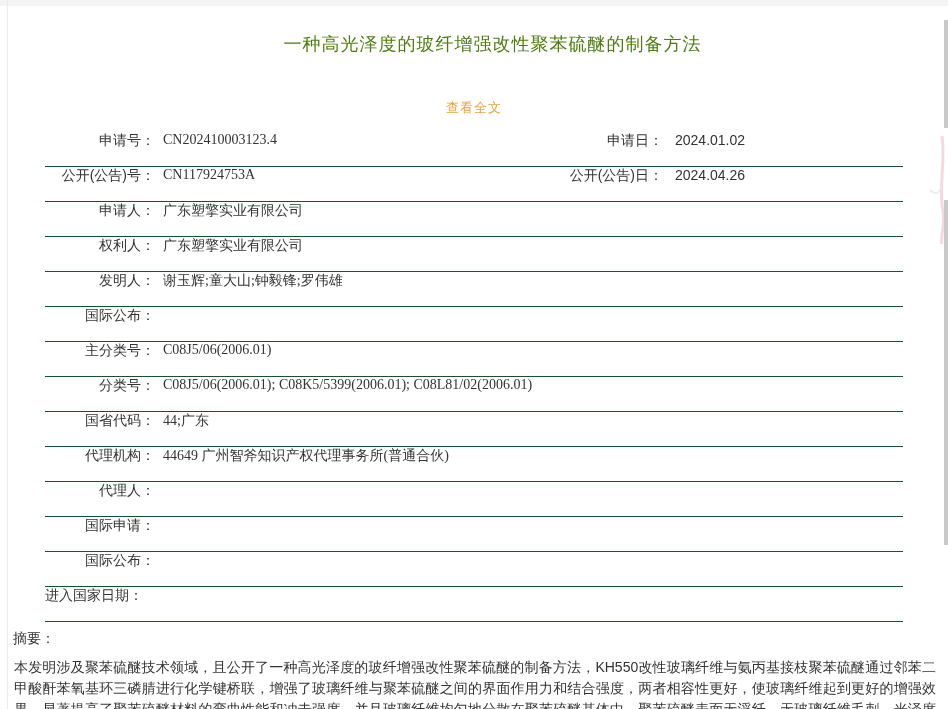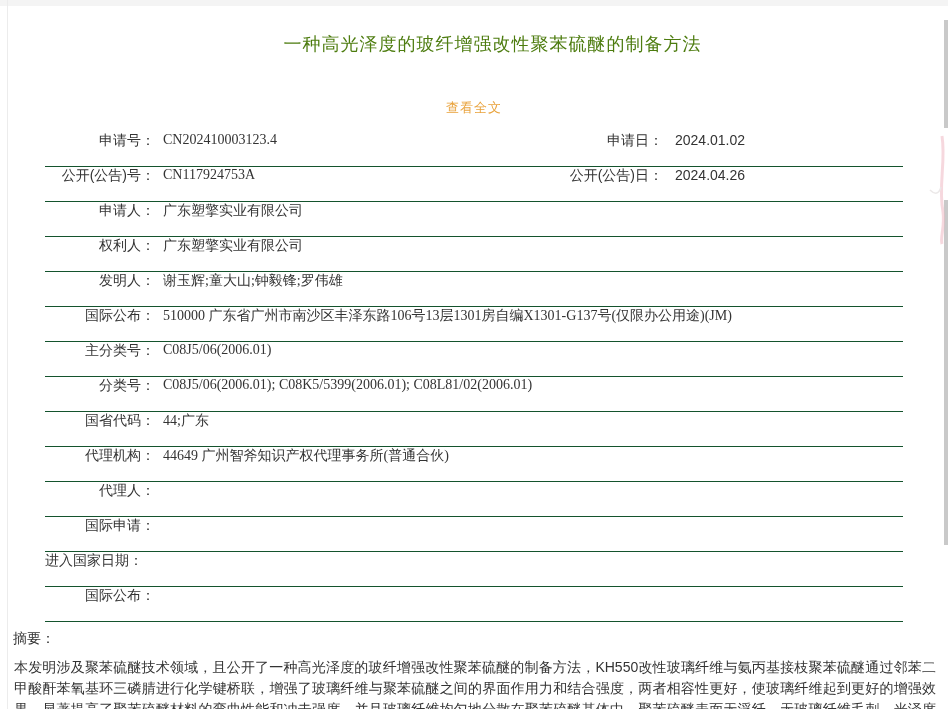--- a/index.html
+++ b/index.html
@@ -82,21 +82,20 @@
     <span class="cell-value">广东塑擎实业有限公司</span>
   </div>
 
   <div class="row">
     <span class="cell-label">发明人：</span>
     <span class="cell-value">谢玉辉;童大山;钟毅锋;罗伟雄</span>
   </div>
 
   <div class="row">
     <span class="cell-label">国际公布：</span>
-    <span class="cell-value">510000 广东省广州市南沙区丰泽东路106号13层1301房自编X1301-G137号(仅限办公用途)(JM)</span>
   </div>
 
   <div class="row">
     <span class="cell-label">主分类号：</span>
     <span class="cell-value">C08J5/06(2006.01)</span>
   </div>
 
   <div class="row">
     <span class="cell-label">分类号：</span>
     <span class="cell-value">C08J5/06(2006.01); C08K5/5399(2006.01); C08L81/02(2006.01)</span>
@@ -115,26 +114,26 @@
   <div class="row">
     <span class="cell-label">代理人：</span>
   </div>
 
   <div class="row">
     <span class="cell-label">国际申请：</span>
     <span class="cell-value"></span>
   </div>
 
   <div class="row">
-    <span class="cell-label" style="width:auto">进入国家日期：</span>
+    <span class="cell-label">国际公布：</span>
     <span class="cell-value"></span>
   </div>
 
   <div class="row">
-    <span class="cell-label">国际公布：</span>
+    <span class="cell-label" style="width:auto">进入国家日期：</span>
     <span class="cell-value"></span>
   </div>
 
 </div>
 
 <div class="abstract-row">
   <span class="abstract-label">摘要：</span>
 </div>
 
 <div class="abstract-text">本发明涉及聚苯硫醚技术领域，且公开了一种高光泽度的玻纤增强改性聚苯硫醚的制备方法，KH550改性玻璃纤维与氨丙基接枝聚苯硫醚通过邻苯二甲酸酐苯氧基环三磷腈进行化学键桥联，增强了玻璃纤维与聚苯硫醚之间的界面作用力和结合强度，两者相容性更好，使玻璃纤维起到更好的增强效果，显著提高了聚苯硫醚材料的弯曲性能和冲击强度。并且玻璃纤维均匀地分散在聚苯硫醚基体中，聚苯硫醚表面无浮纤，无玻璃纤维毛刺，光泽度更高。玻璃纤维均匀地分散在聚苯硫醚基体中，与邻苯二甲酸酐苯氧基环三磷腈氮磷阻燃剂形成协效阻燃作用，显著增强了聚苯硫醚的阻燃性。</div>

